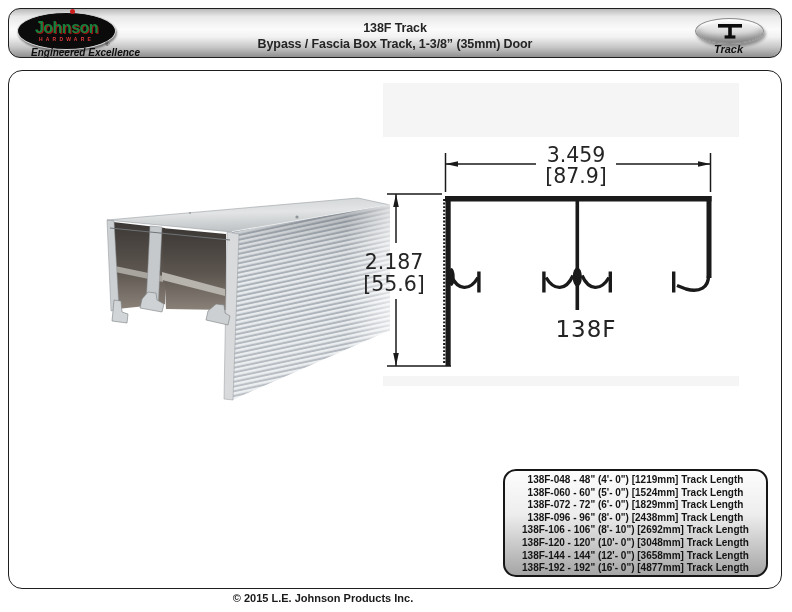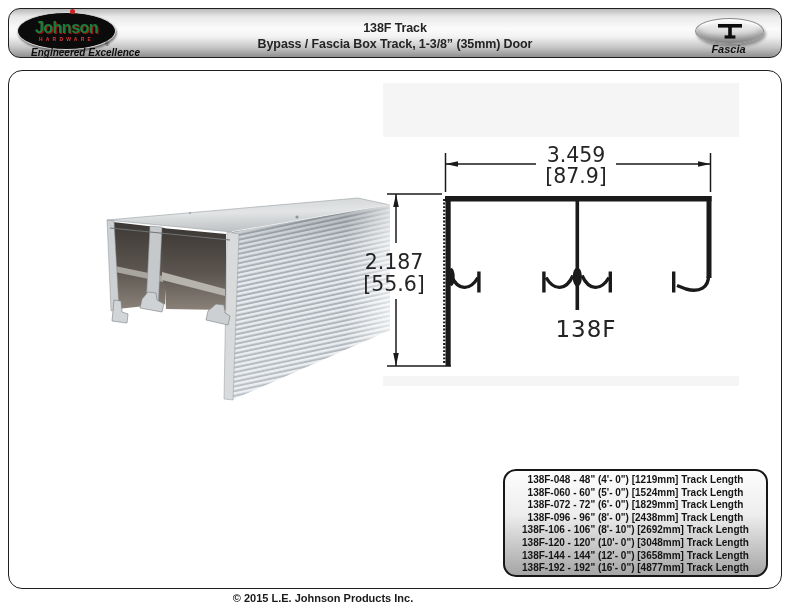--- a/index.html
+++ b/index.html
@@ -71,21 +71,21 @@
       <div>Bypass / Fascia Box Track, 1-3/8” (35mm) Door</div>
     </div>
 
     <div class="badge-oval">
       <svg width="30" height="17" viewBox="0 0 30 17">
         <rect x="3" y="1" width="24" height="3.6" fill="#0c0c0c"></rect>
         <rect x="13.2" y="1" width="3.6" height="12.6" fill="#0c0c0c"></rect>
         <rect x="9.6" y="12.4" width="10.8" height="3.2" fill="#0c0c0c"></rect>
       </svg>
     </div>
-    <div class="badge-label">Fascia</div>
+    <div class="badge-label">Track</div>
   </div>
 
   <div class="main-box"></div>
   <div class="draw-bg-top"></div>
   <div class="draw-bg-bot"></div>
 
   <div class="photo-wrap">
     <svg width="325" height="215" viewBox="0 0 325 215">
       <defs>
         <linearGradient id="cavG" x1="0" y1="0" x2="0" y2="1">

